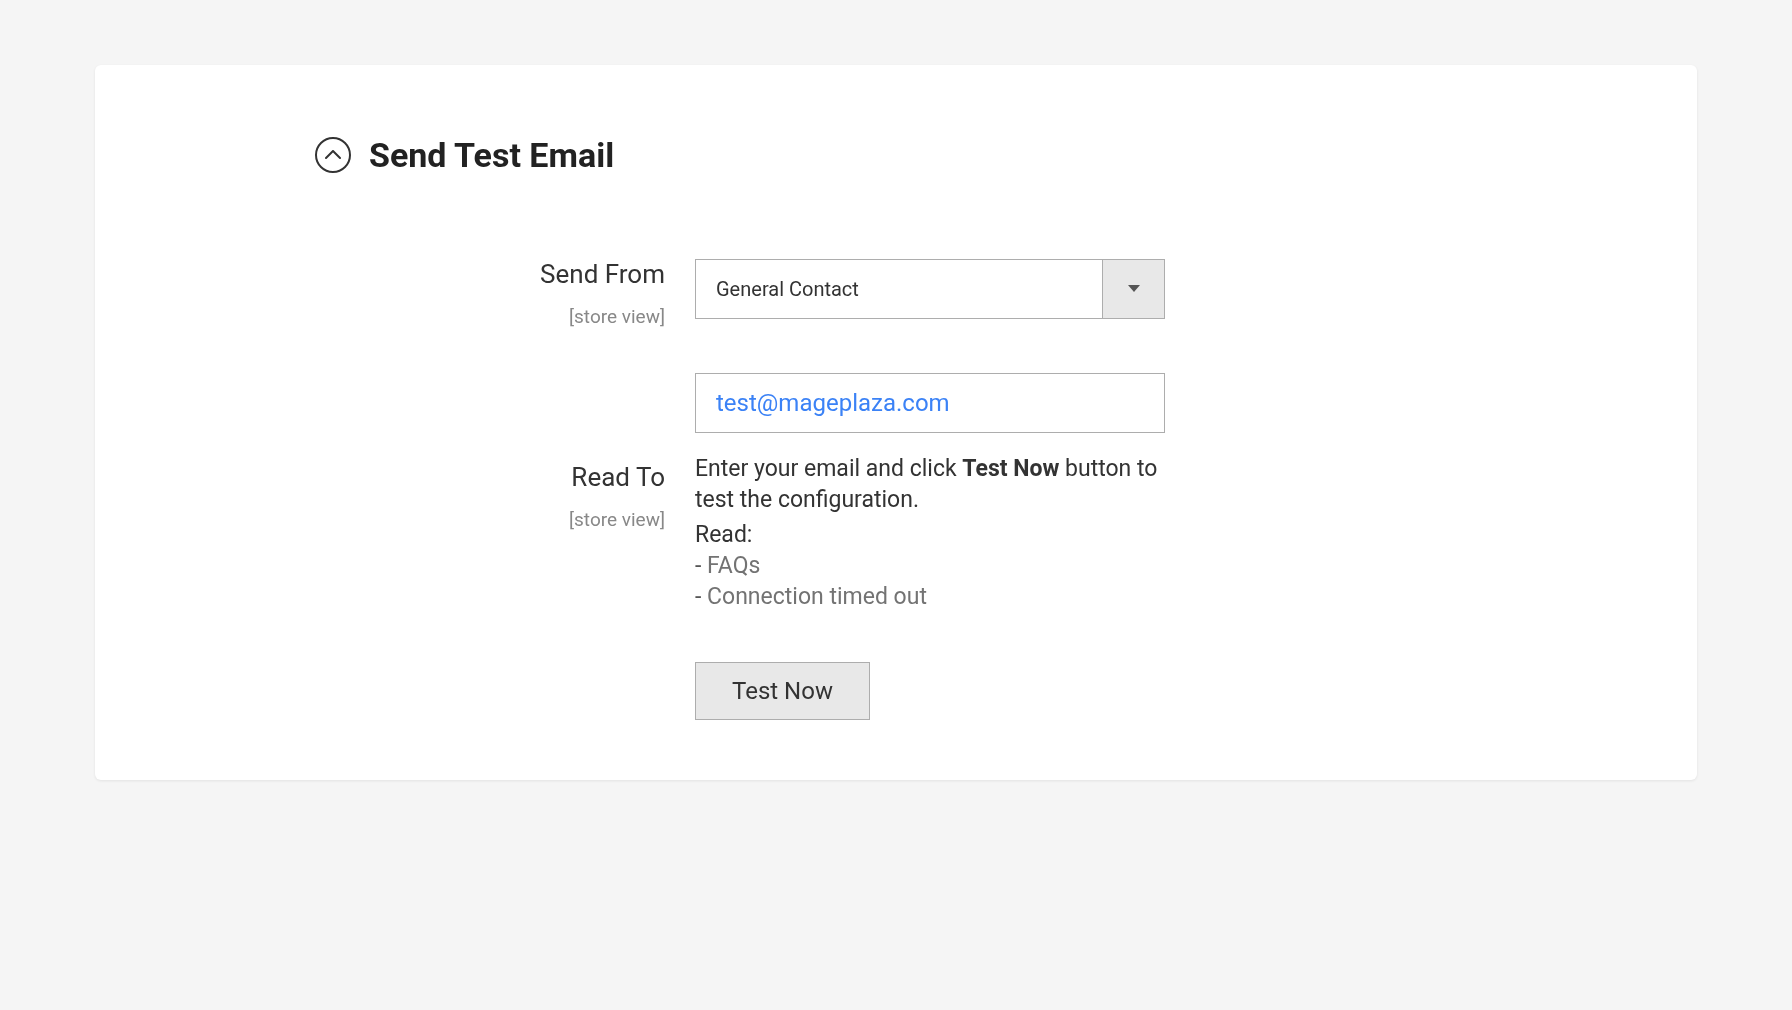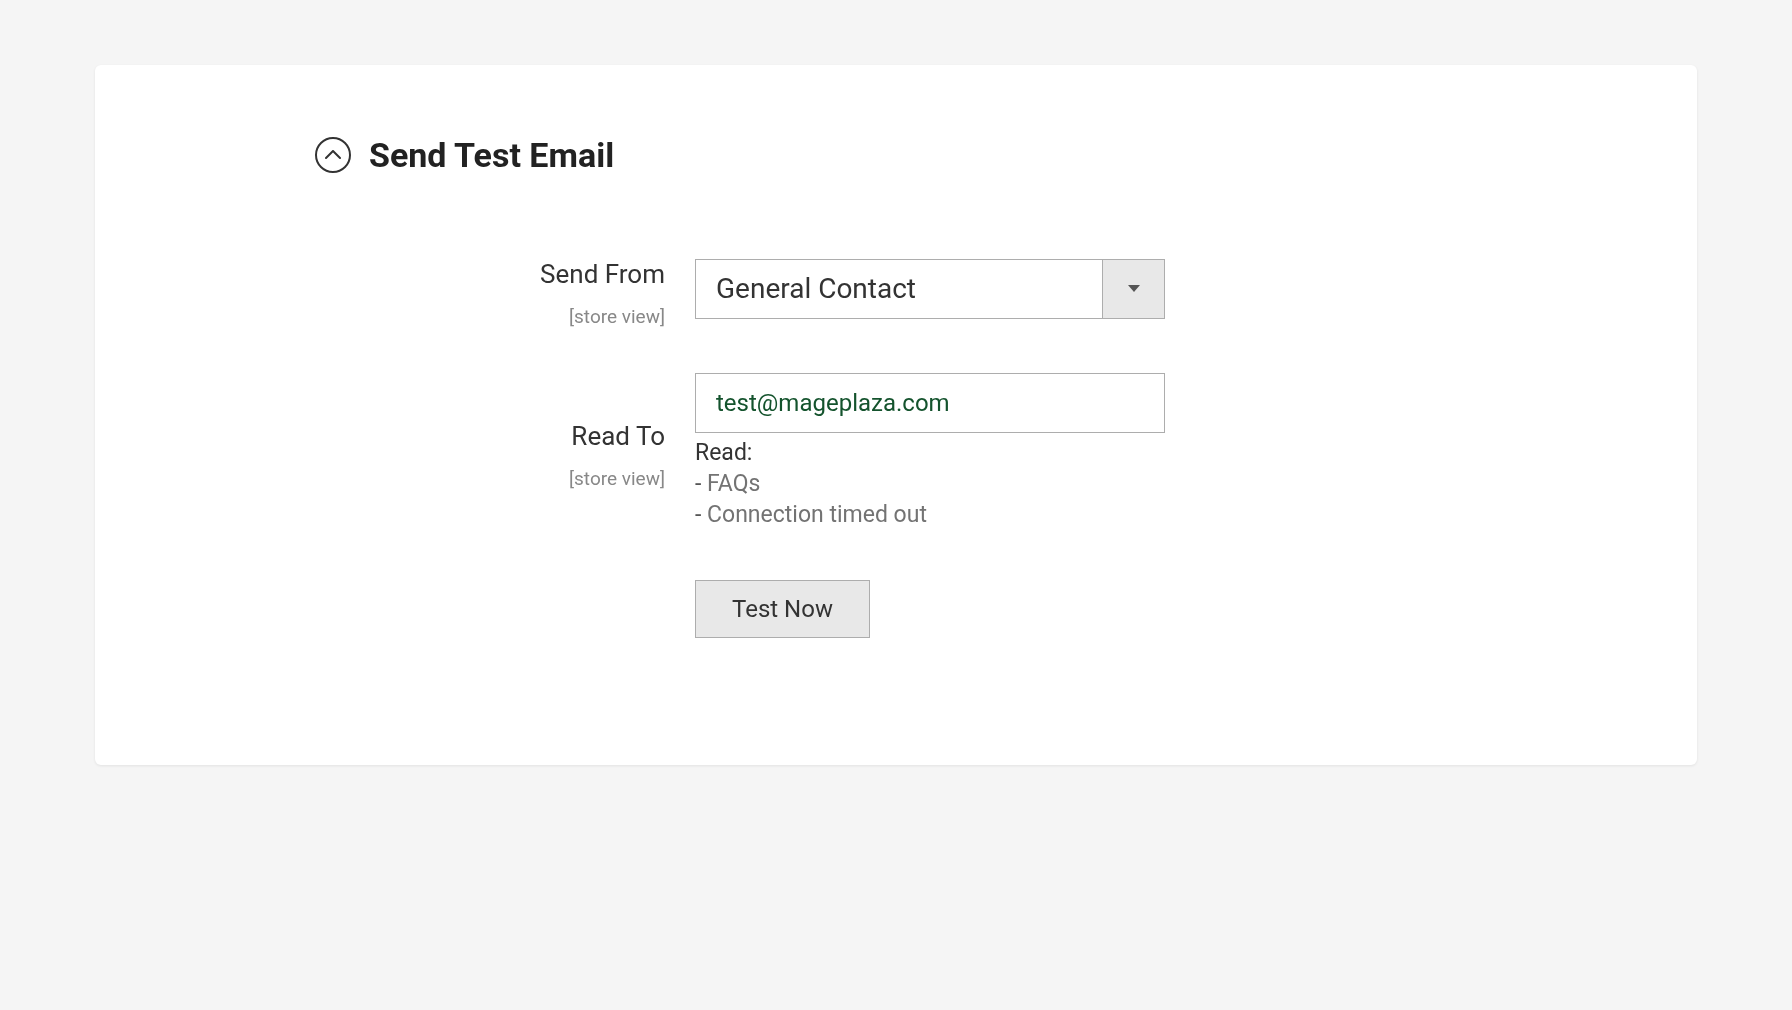--- a/index.html
+++ b/index.html
@@ -76,21 +76,21 @@
     }
     .select-wrap {
       display: flex;
       width: 100%;
       border: 1px solid #adadad;
       height: 60px;
     }
     .select-value {
       flex: 1;
       padding: 0 20px;
-      font-size: 28px;
+      font-size: 20px;
       color: #333;
       display: flex;
       align-items: center;
       background: #fff;
     }
     .select-caret {
       width: 62px;
       background: #e8e8e8;
       display: flex;
       align-items: center;
@@ -100,21 +100,21 @@
     .select-caret svg {
       width: 14px;
       height: 10px;
     }
     .text-input {
       width: 100%;
       height: 60px;
       border: 1px solid #adadad;
       padding: 0 20px;
       font-size: 24px;
-      color: #14532d;
+      color: #3b82f6;
       font-family: inherit;
       background: #fff;
       outline: none;
     }
     .helper-text {
       font-size: 23px;
       color: #333;
       margin-top: 20px;
       line-height: 1.35;
     }
@@ -183,20 +183,23 @@
     </div>
   </div>
 
   <div class="form-row">
     <div class="label-col">
       <span class="field-label">Read To</span>
       <span class="field-scope">[store view]</span>
     </div>
     <div class="input-col">
       <input type="text" class="text-input" value="test@mageplaza.com" style="">
+      <div class="helper-text">
+        <span>Enter your email and click </span><strong>Test Now</strong><span> button to test the configuration.</span>
+      </div>
       <div class="helper-links">
         <div>Read:</div>
         <div>
           <span class="link-dash">- </span><a href="#">FAQs</a>
         </div>
         <div>
           <span class="link-dash">- </span><a href="#">Connection timed out</a>
         </div>
       </div>
     </div>

